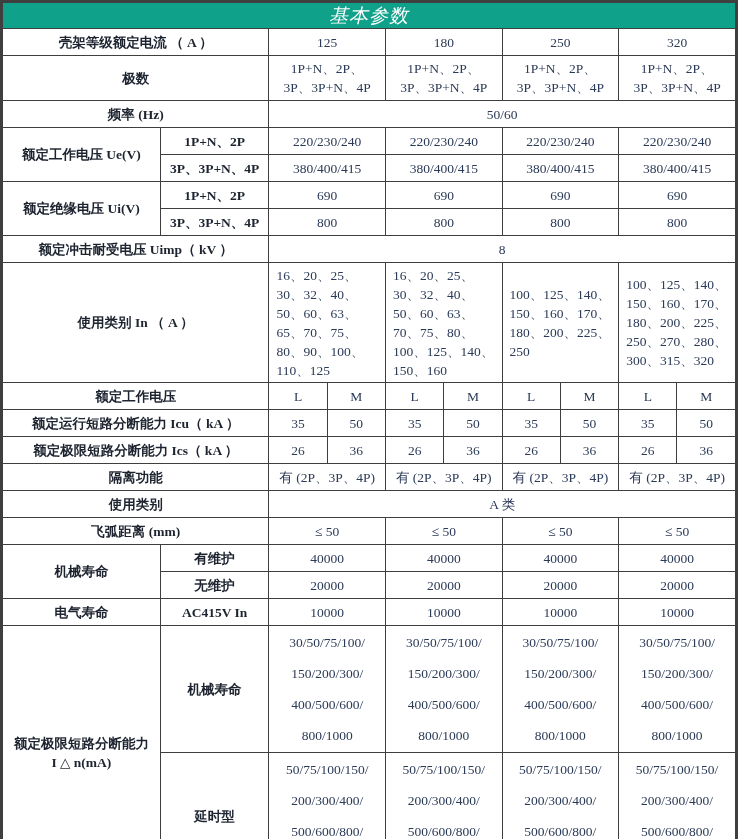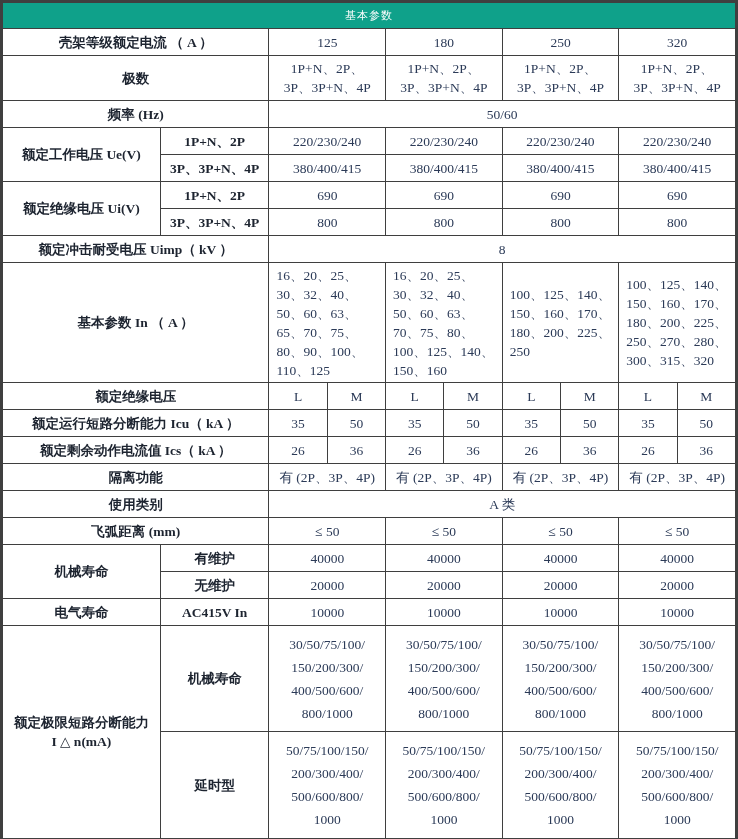--- a/index.html
+++ b/index.html
@@ -35,29 +35,30 @@
   td.label{color:var(--label-color);font-weight:bold;}
   tr.r-head{height:26px;}
   tr.r-std{height:27px;}
   tr.r-poles{height:45px;}
   tr.r-in{height:120px;}
   tr.r-res1{height:106px;}
   tr.r-res2{height:107px;}
   td.title-cell{
     background:var(--header-bg,#0fa18a);
     color:#ffffff;
-    font-size:11px;
+    font-size:19px;
     letter-spacing:1px;
+    font-style:italic;
   }
   td.list-cell{
     text-align:left;
     padding-left:7px;
   }
   td.res-cell{
-    line-height:23px;
+    line-height:31px;
     font-family:Liberation Serif, serif;
   }
 </style>
 </head>
 <body>
 
 <div class="table-wrap">
 <table>
   <colgroup>
     <col style="width:157px">
@@ -133,21 +134,21 @@
     <td colspan="2">800</td>
     <td colspan="2">800</td>
   </tr>
 
   <tr class="r-std">
     <td class="label" colspan="2">额定冲击耐受电压 Uimp（ kV ）</td>
     <td colspan="8">8</td>
   </tr>
 
   <tr class="r-in">
-    <td class="label" colspan="2">基本参数 In （ A ）</td>
+    <td class="label" colspan="2">使用类别 In （ A ）</td>
     <td class="list-cell" colspan="2">16、20、25、
 30、32、40、
 50、60、63、
 65、70、75、
 80、90、100、
 110、125</td>
     <td class="list-cell" colspan="2">16、20、25、
 30、32、40、
 50、60、63、
 70、75、80、
@@ -158,21 +159,21 @@
 180、200、225、
 250</td>
     <td class="list-cell" colspan="2">100、125、140、
 150、160、170、
 180、200、225、
 250、270、280、
 300、315、320</td>
   </tr>
 
   <tr class="r-std">
-    <td class="label" colspan="2">额定绝缘电压</td>
+    <td class="label" colspan="2">额定工作电压</td>
     <td>L</td>
     <td>M</td>
     <td>L</td>
     <td>M</td>
     <td>L</td>
     <td>M</td>
     <td>L</td>
     <td>M</td>
   </tr>
 
@@ -182,21 +183,21 @@
     <td>50</td>
     <td>35</td>
     <td>50</td>
     <td>35</td>
     <td>50</td>
     <td>35</td>
     <td>50</td>
   </tr>
 
   <tr class="r-std">
-    <td class="label" colspan="2">额定剩余动作电流值 Ics（ kA ）</td>
+    <td class="label" colspan="2">额定极限短路分断能力 Ics（ kA ）</td>
     <td>26</td>
     <td>36</td>
     <td>26</td>
     <td>36</td>
     <td>26</td>
     <td>36</td>
     <td>26</td>
     <td>36</td>
   </tr>
 

